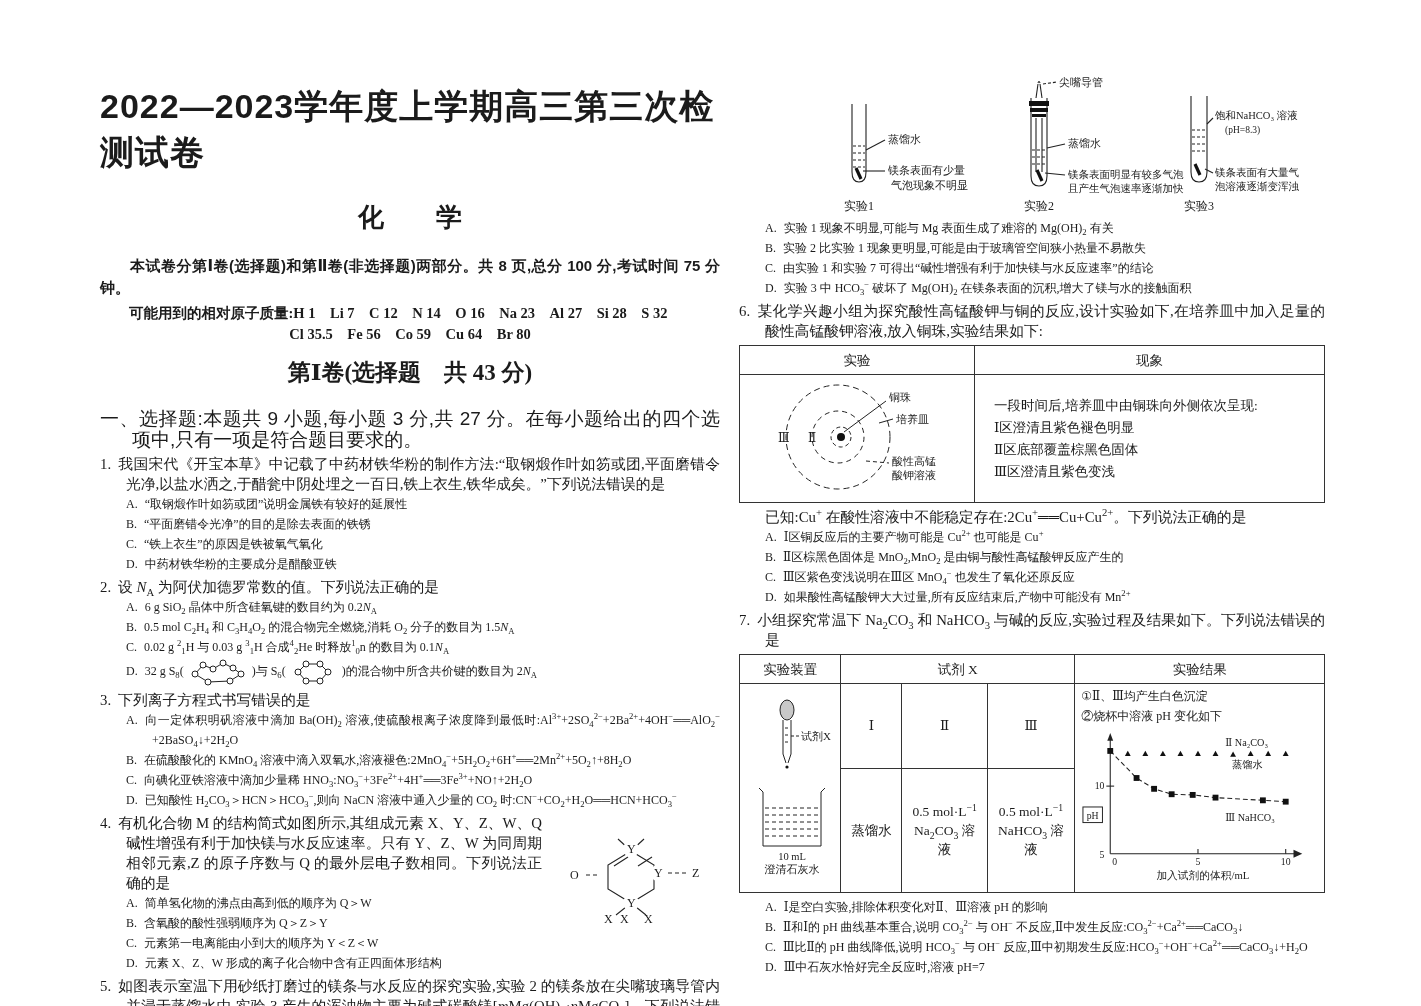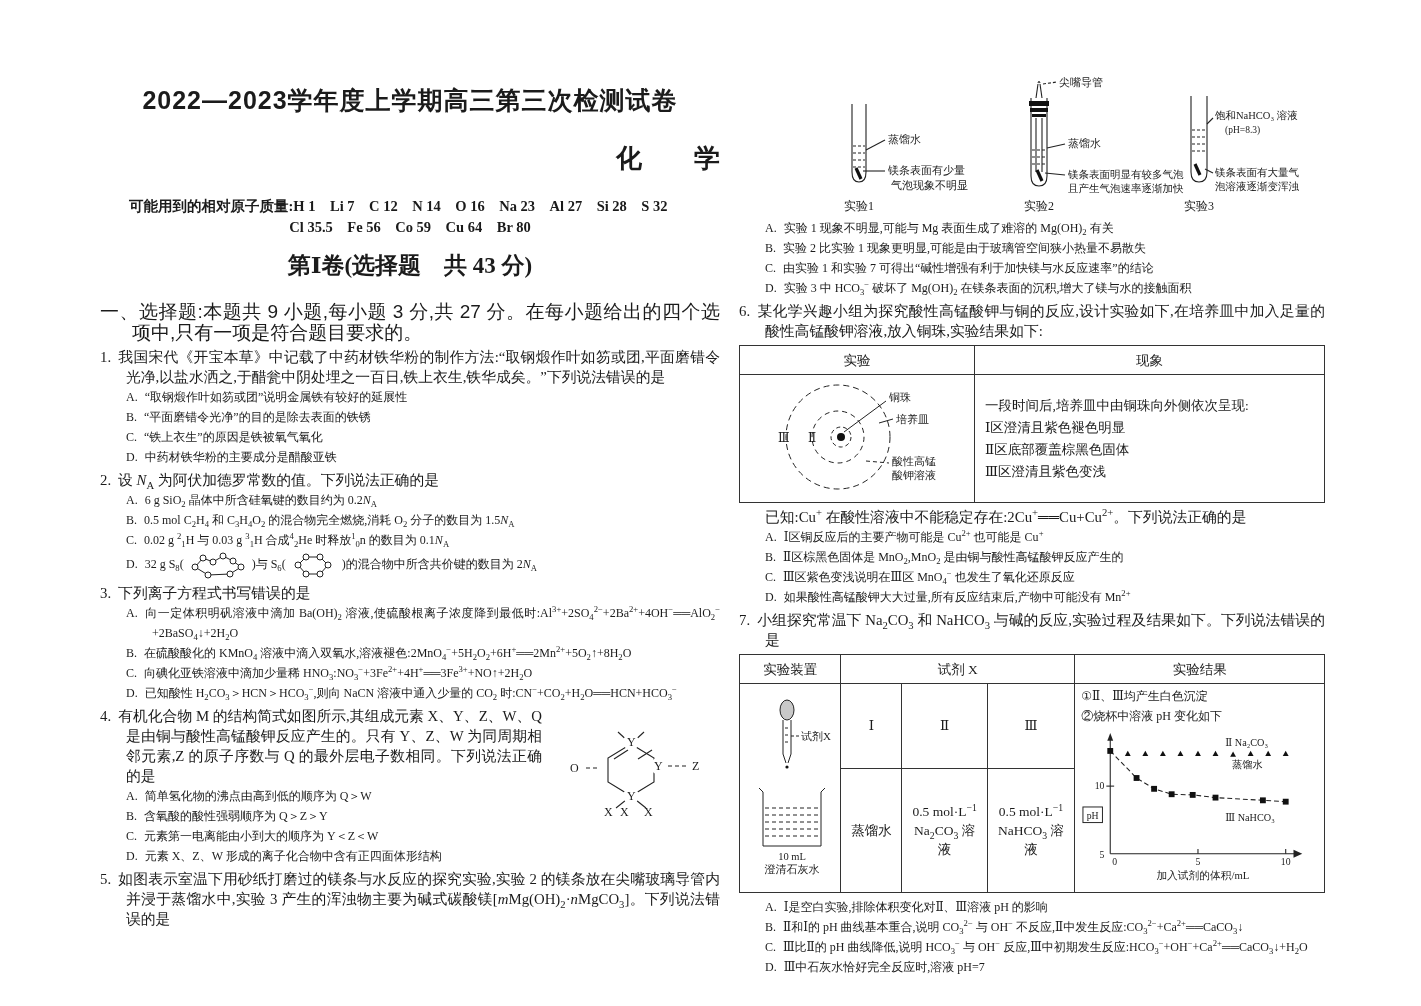--- a/index.html
+++ b/index.html
@@ -3,23 +3,23 @@
 <meta charset="utf-8">
 <style>
   html,body{margin:0;padding:0;background:#fff;}
   .page{position:relative;width:1421px;height:1006px;background:#ffffff;overflow:hidden;
         font-family:"Liberation Serif","DejaVu Serif",serif;color:#1b1b1b;}
   .col{position:absolute;}
   .col-left{left:100px;top:84px;width:620px;}
   .col-right{left:739px;top:72px;width:586px;}
 
   h1.title{font-family:"Liberation Sans","DejaVu Sans",sans-serif;font-weight:bold;
-           font-size:25px;margin:0 0 24px;text-align:center;letter-spacing:1px;}
+           font-size:34px;margin:0 0 24px;text-align:left;letter-spacing:1px;}
   h2.subject{font-family:"Liberation Sans","DejaVu Sans",sans-serif;font-weight:bold;
-           font-size:26px;margin:0 0 20px;text-align:right;}
+           font-size:26px;margin:0 0 20px;text-align:center;}
   p.intro{font-family:"Liberation Sans","DejaVu Sans",sans-serif;font-weight:bold;
           font-size:15px;line-height:22px;text-indent:2em;margin:0 0 4px;text-align:justify;}
   p.masses{font-size:14.5px;font-weight:bold;line-height:21px;margin:0;}
   p.masses.first{text-indent:2em;}
   p.masses.center{text-align:center;}
   h3.sec{font-family:"Liberation Serif","DejaVu Serif",serif;font-weight:bold;
          font-size:23px;margin:12px 0 20px;text-align:center;}
   p.instr{font-family:"Liberation Sans","DejaVu Sans",sans-serif;font-weight:normal;
           font-size:19px;line-height:21px;margin:0 0 4px;padding-left:32px;text-indent:-32px;text-align:justify;}
 
@@ -34,31 +34,32 @@
   svg text{font-family:"Liberation Serif","DejaVu Serif",serif;fill:#1b1b1b;}
   .mol{display:inline-block;vertical-align:middle;margin:0 2px;}
   .structfloat{float:right;margin:0 0 2px 6px;}
 
   table.xtab{border-collapse:collapse;width:100%;margin:4px 0 4px;padding-left:28px;}
   table.xtab th,table.xtab td{border:1px solid #333;font-weight:normal;
       font-size:13.5px;line-height:19px;padding:2px 6px;vertical-align:middle;}
   table.xtab th{text-align:center;height:24px;}
   td.cc{text-align:center;}
   .resline{font-size:12px;line-height:19px;margin:1px 0;}
-  .phenoline{font-size:13.5px;line-height:21px;margin:1px 4px;}
+  .phenoline{font-size:13.5px;line-height:21px;margin:1px 13px;}
 </style>
 </head>
 <body>
 
 <div class="page">
 
   <div class="col col-left">
 
     <h1 class="title">2022—2023学年度上学期高三第三次检测试卷</h1>
     <h2 class="subject">化　　学</h2>
+    <p class="intro">本试卷分第Ⅰ卷(选择题)和第Ⅱ卷(非选择题)两部分。共 8 页,总分 100 分,考试时间 75 分钟。</p>
     <p class="masses first">可能用到的相对原子质量:H 1　Li 7　C 12　N 14　O 16　Na 23　Al 27　Si 28　S 32</p>
     <p class="masses center">Cl 35.5　Fe 56　Co 59　Cu 64　Br 80</p>
     <h3 class="sec">第Ⅰ卷(选择题　共 43 分)</h3>
     <p class="instr">一、选择题:本题共 9 小题,每小题 3 分,共 27 分。在每小题给出的四个选项中,只有一项是符合题目要求的。</p>
 
     <div class="qblock">
       <p class="q"><span class="qnum">1.</span><span>我国宋代《开宝本草》中记载了中药材铁华粉的制作方法:“取钢煅作叶如笏或团,平面磨错令光净,以盐水洒之,于醋瓮中阴处埋之一百日,铁上衣生,铁华成矣。”下列说法错误的是</span></p>
       <p class="opt"><span class="olabel">A.</span><span>“取钢煅作叶如笏或团”说明金属铁有较好的延展性</span></p>
       <p class="opt"><span class="olabel">B.</span><span>“平面磨错令光净”的目的是除去表面的铁锈</span></p>
       <p class="opt"><span class="olabel">C.</span><span>“铁上衣生”的原因是铁被氧气氧化</span></p>
@@ -131,21 +132,21 @@
           <text x="79" y="40">Y</text>
           <text x="106" y="64">Y</text>
           <text x="79" y="94">Y</text>
           <text x="22" y="66">O</text>
           <text x="144" y="64">Z</text>
           <text x="56" y="110">X</text>
           <text x="72" y="110">X</text>
           <text x="96" y="110">X</text>
         </g>
       </svg>
-      <p class="q"><span class="qnum">4.</span><span>有机化合物 M 的结构简式如图所示,其组成元素 X、Y、Z、W、Q 是由铜与酸性高锰酸钾反应产生的。只有 Y、Z、W 为同周期相邻元素,Z 的原子序数与 Q 的最外层电子数相同。下列说法正确的是</span></p>
+      <p class="q"><span class="qnum">4.</span><span>有机化合物 M 的结构简式如图所示,其组成元素 X、Y、Z、W、Q 碱性增强有利于加快镁与水反应速率。只有 Y、Z、W 为同周期相邻元素,Z 的原子序数与 Q 的最外层电子数相同。下列说法正确的是</span></p>
       <p class="opt"><span class="olabel">A.</span><span>简单氢化物的沸点由高到低的顺序为 Q＞W</span></p>
       <p class="opt"><span class="olabel">B.</span><span>含氧酸的酸性强弱顺序为 Q＞Z＞Y</span></p>
       <p class="opt"><span class="olabel">C.</span><span>元素第一电离能由小到大的顺序为 Y＜Z＜W</span></p>
       <p class="opt"><span class="olabel">D.</span><span>元素 X、Z、W 形成的离子化合物中含有正四面体形结构</span></p>
     </div>
 
     <div class="qblock">
       <p class="q"><span class="qnum">5.</span><span>如图表示室温下用砂纸打磨过的镁条与水反应的探究实验,实验 2 的镁条放在尖嘴玻璃导管内并浸于蒸馏水中,实验 3 产生的浑浊物主要为碱式碳酸镁[<i>m</i>Mg(OH)<sub>2</sub>·<i>n</i>MgCO<sub>3</sub>]。下列说法错误的是</span></p>
     </div>
   </div>

